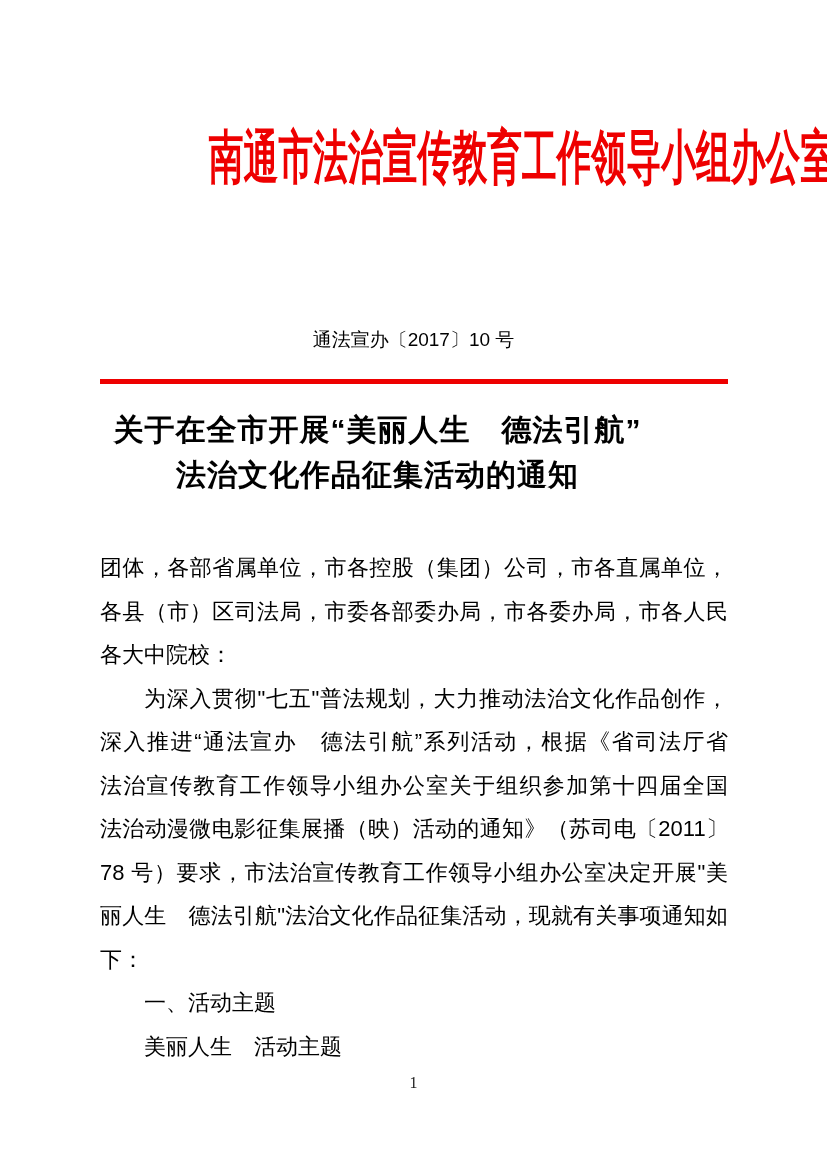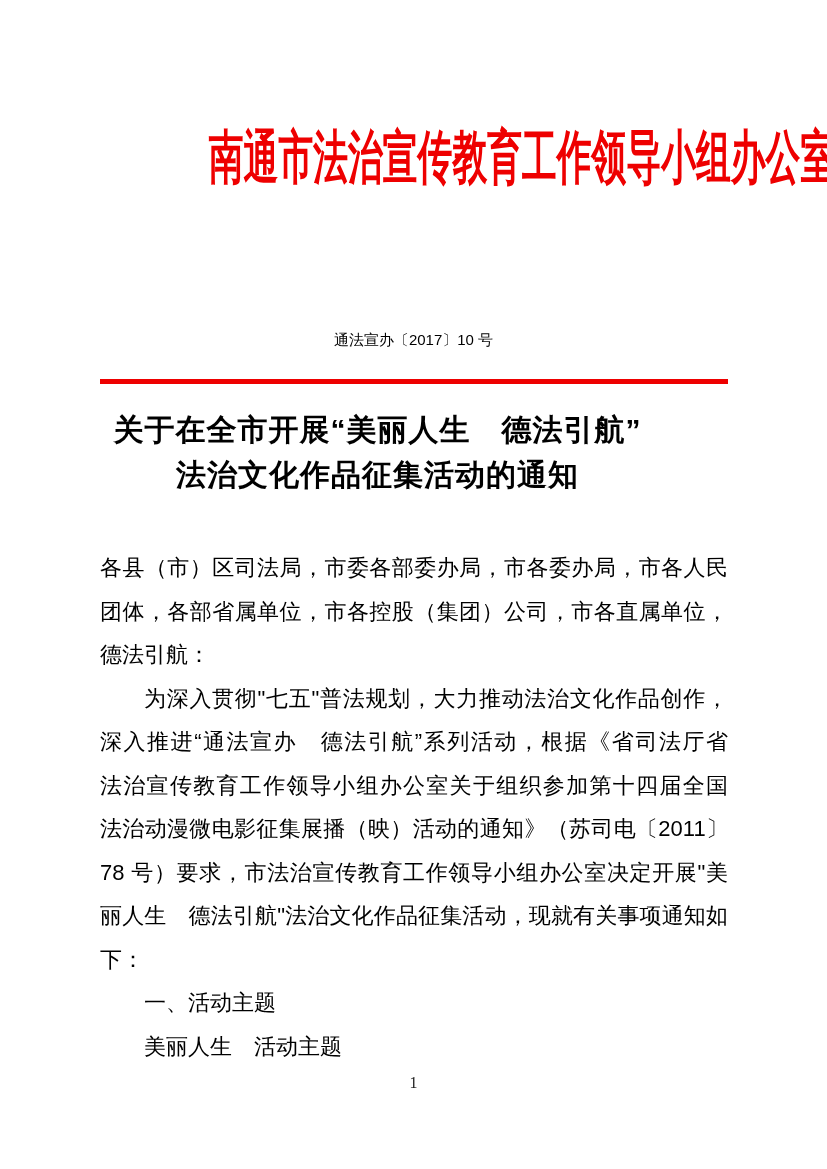--- a/index.html
+++ b/index.html
@@ -32,21 +32,21 @@
     transform: scaleX(0.60);
     transform-origin: center;
     white-space: nowrap;
   }
   .doc-number {
     position: absolute;
     top: 328px;
     left: 0;
     width: 827px;
     text-align: center;
-    font-size: 15px;
+    font-size: 19px;
     line-height: 24px;
     color: #000000;
   }
   .red-line {
     position: absolute;
     top: 379px;
     left: 100px;
     width: 628px;
     height: 5px;
     background: var(--accent);
@@ -103,23 +103,23 @@
   <div class="doc-number">通法宣办〔2017〕10 号</div>
 
   <div class="red-line"></div>
 
   <div class="doc-title">
     <div>关于在全市开展“美丽人生　德法引航”</div>
     <div>法治文化作品征集活动的通知</div>
   </div>
 
   <div class="body-text">
+    <div class="line j">团体，各部省属单位，市各控股（集团）公司，市各直属单位，</div>
     <div class="line j">各县（市）区司法局，市委各部委办局，市各委办局，市各人民</div>
-    <div class="line j">团体，各部省属单位，市各控股（集团）公司，市各直属单位，</div>
-    <div class="line">德法引航：</div>
+    <div class="line">各大中院校：</div>
     <div class="line j indent">为深入贯彻"七五"普法规划，大力推动法治文化作品创作，</div>
     <div class="line j">深入推进“通法宣办　德法引航”系列活动，根据《省司法厅省</div>
     <div class="line j">法治宣传教育工作领导小组办公室关于组织参加第十四届全国</div>
     <div class="line j">法治动漫微电影征集展播（映）活动的通知》（苏司电〔2011〕</div>
     <div class="line j">78 号）要求，市法治宣传教育工作领导小组办公室决定开展"美</div>
     <div class="line j">丽人生　德法引航"法治文化作品征集活动，现就有关事项通知如</div>
     <div class="line">下：</div>
     <div class="line indent bold">一、活动主题</div>
     <div class="line indent bold">美丽人生　活动主题</div>
   </div>

